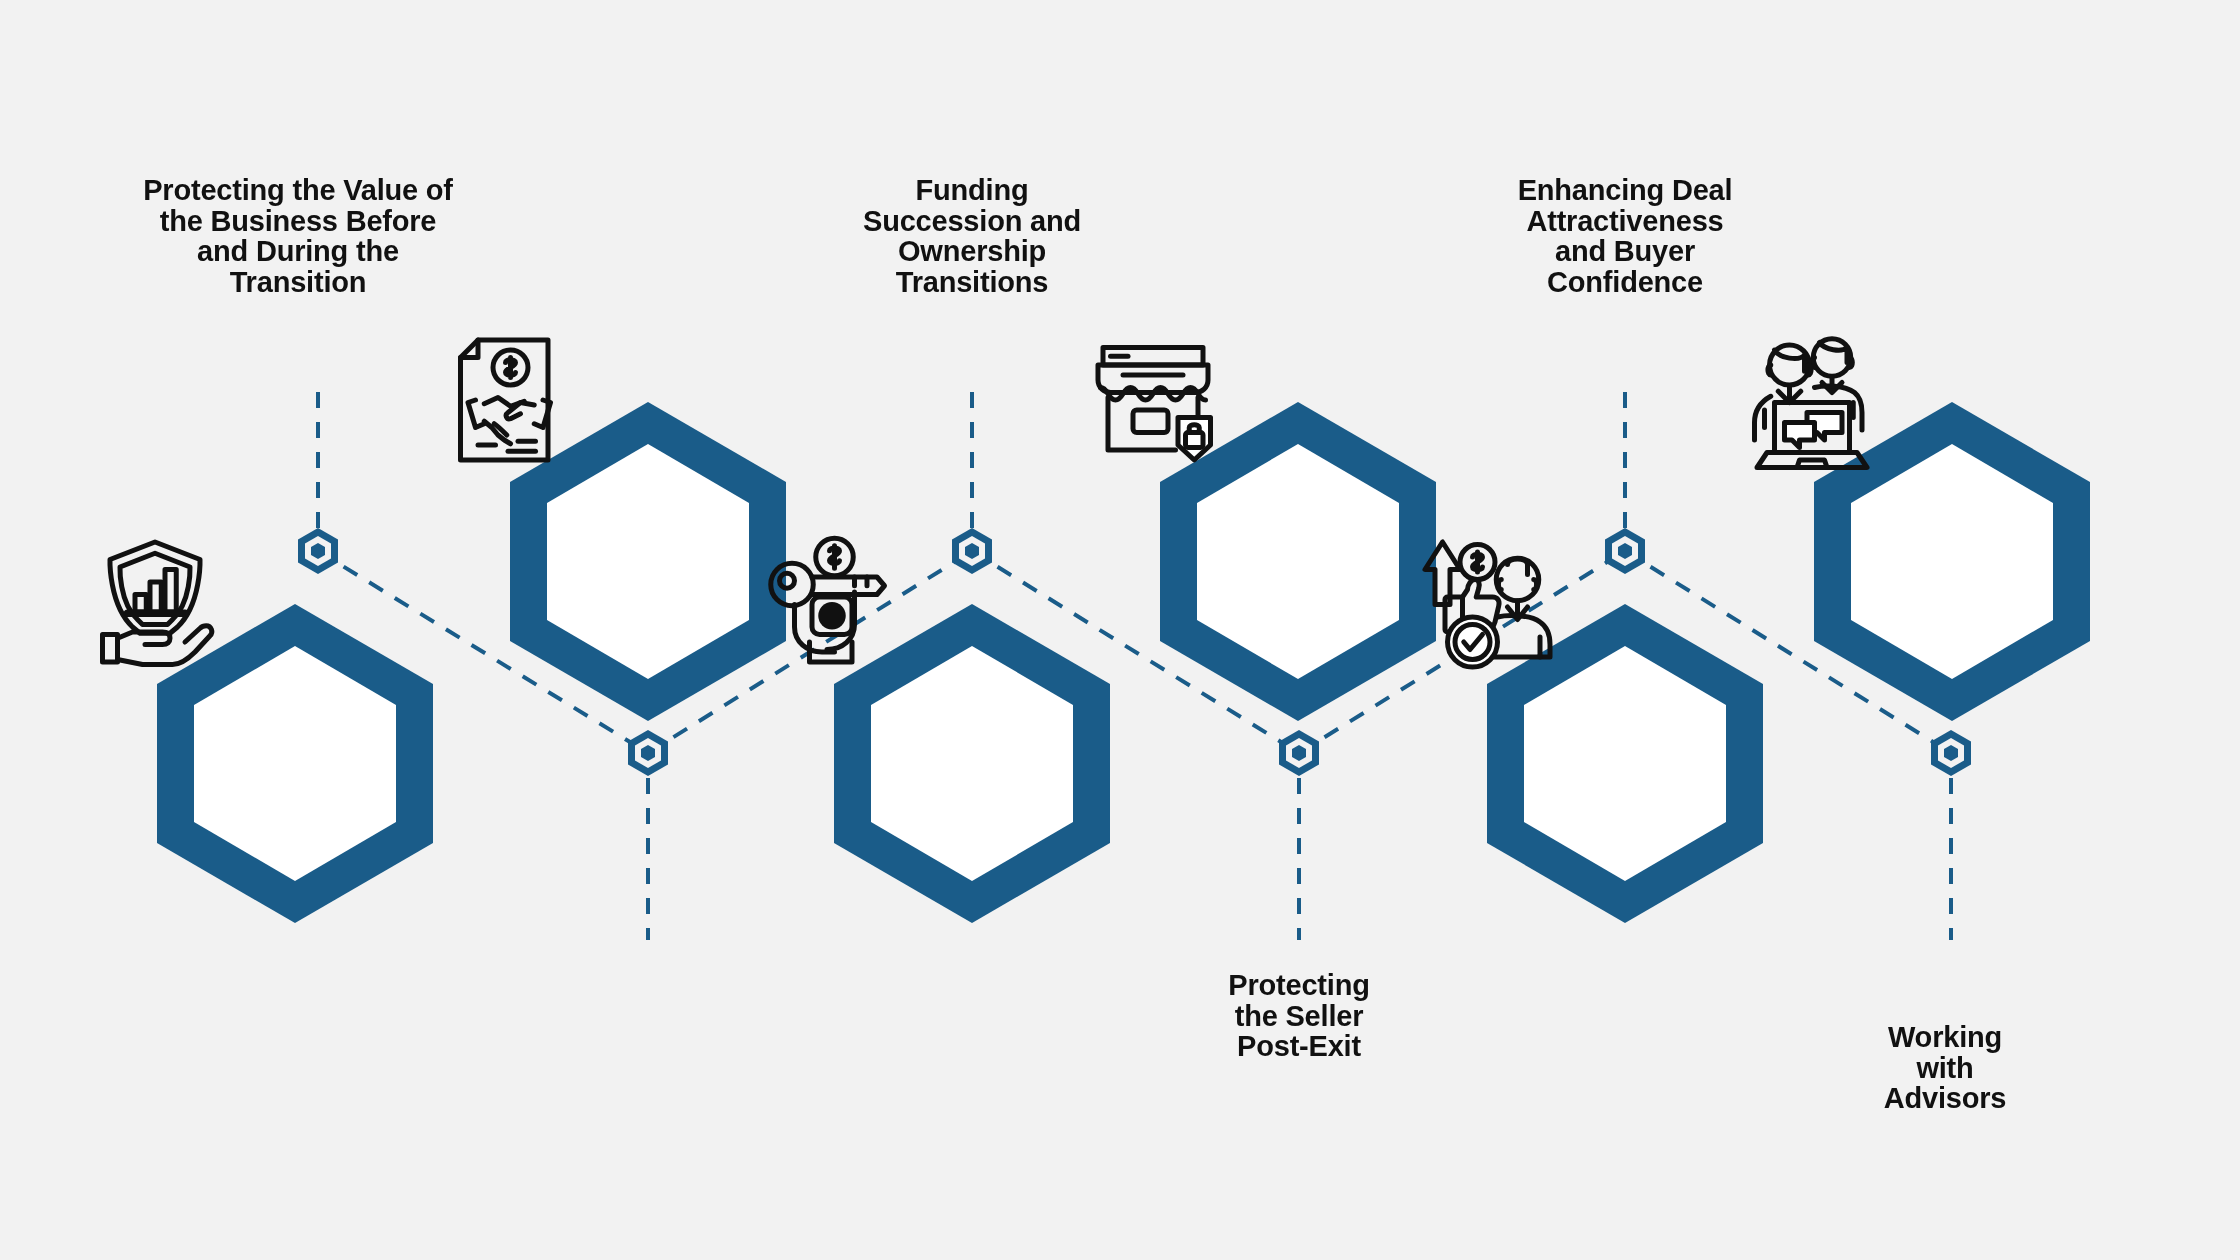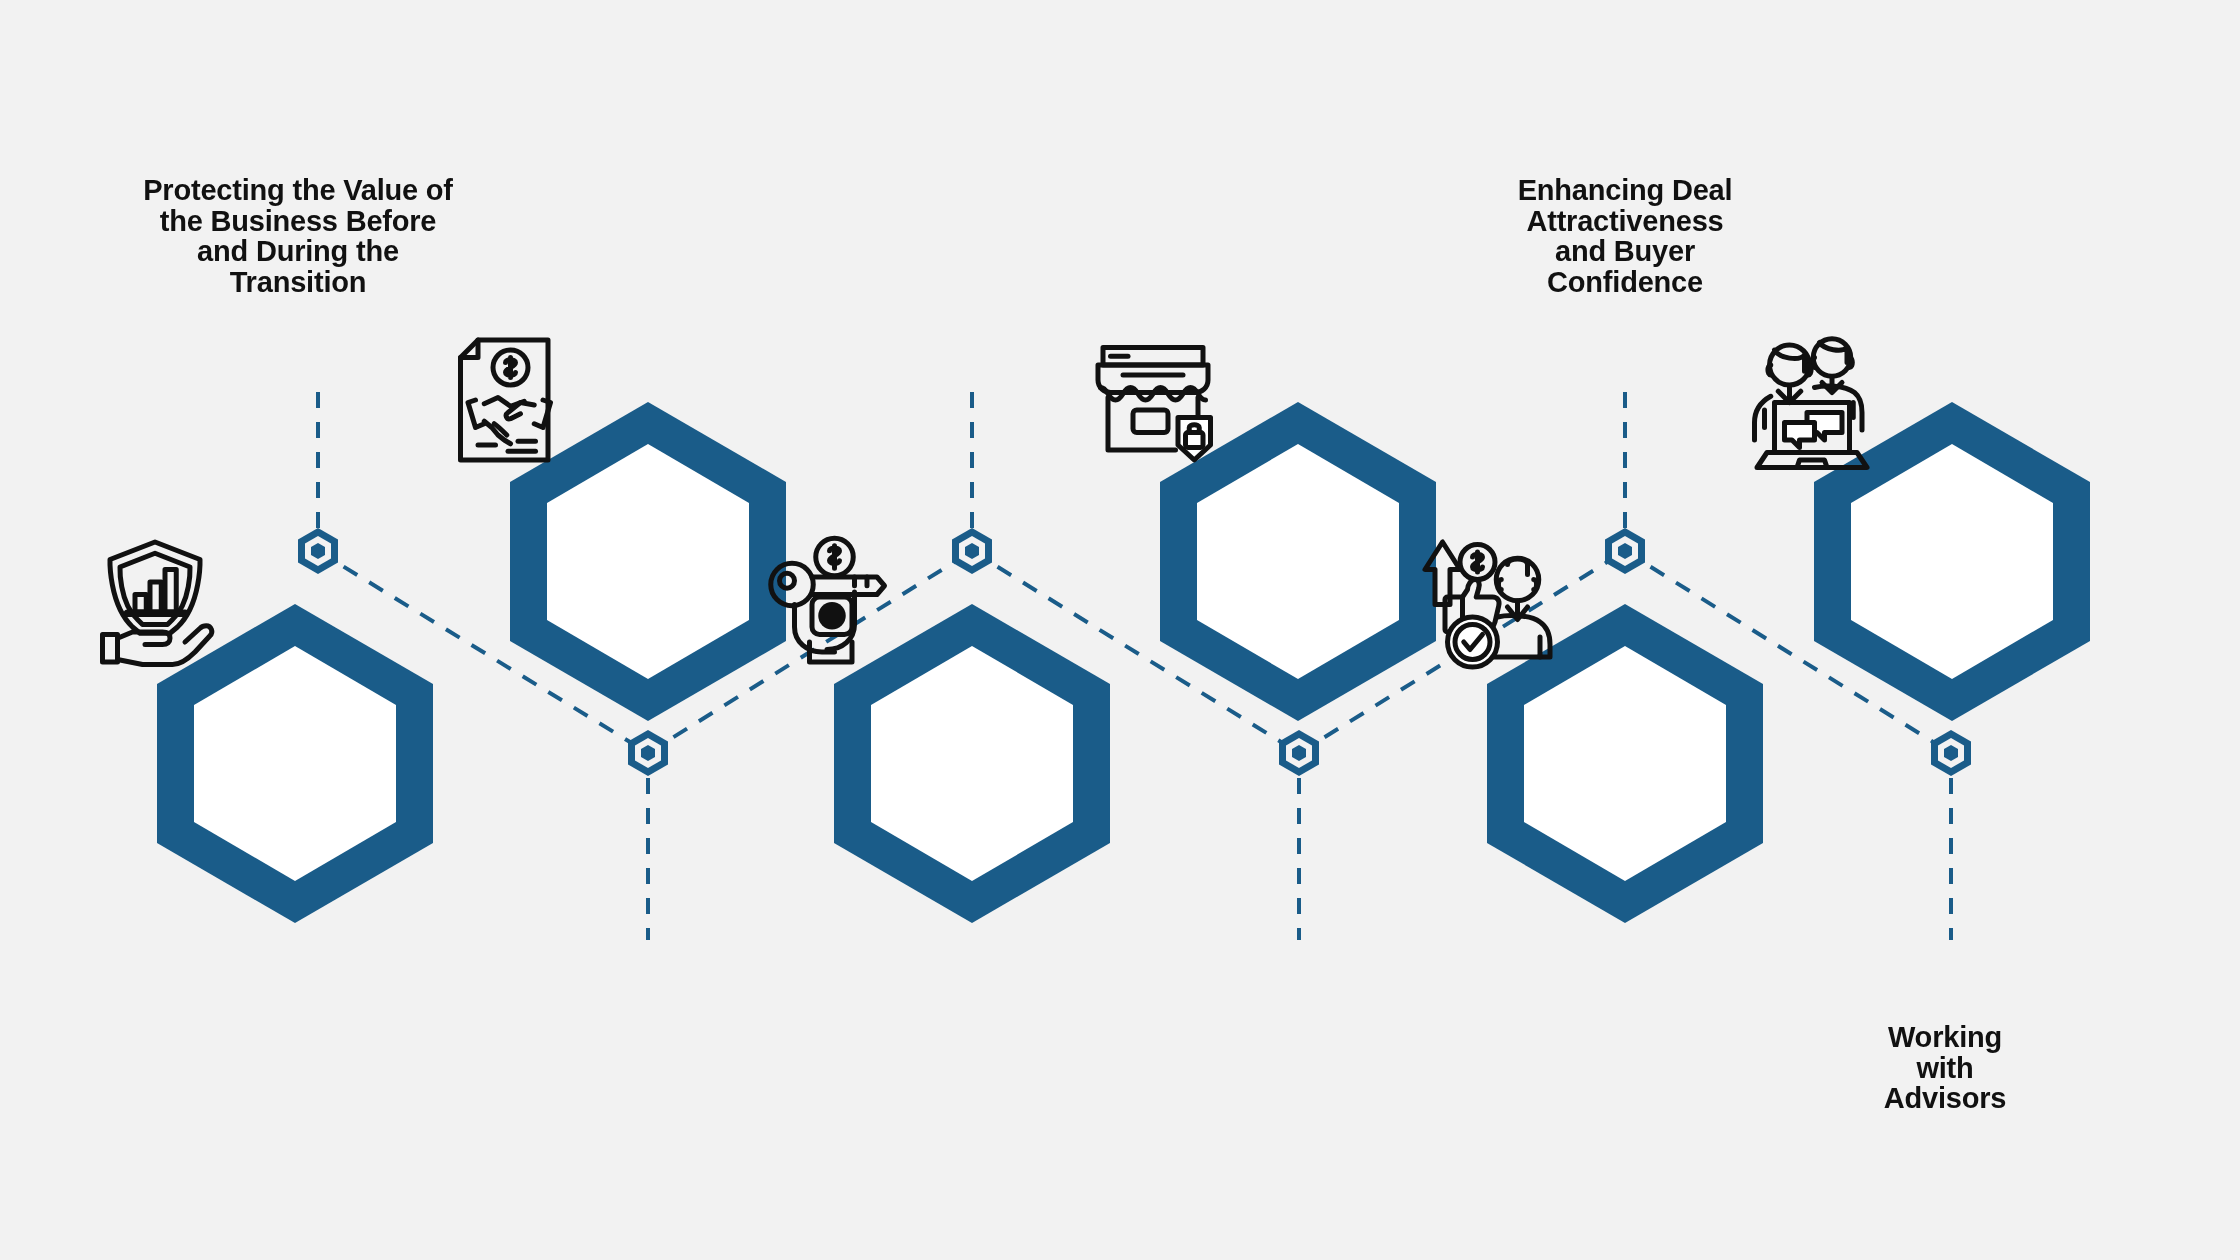--- a/index.html
+++ b/index.html
@@ -315,21 +315,32 @@
 
   <div id="label-layer">
     <div class="label" style="left:133px;top:175px;">
       <div>Protecting the Value of</div>
       <div>the Business Before</div>
       <div>and During the</div>
       <div>Transition</div>
     </div>
 
 
-
+    <div class="label" style="left:807px;top:175px;">
+      <div>Funding</div>
+      <div>Succession and</div>
+      <div>Ownership</div>
+      <div>Transitions</div>
+    </div>
+
+    <div class="label bottom" style="left:1149px;top:970px;">
+      <div>Protecting</div>
+      <div>the Seller</div>
+      <div>Post-Exit</div>
+    </div>
 
     <div class="label" style="left:1460px;top:175px;text-align:center;">
       <div>Enhancing Deal</div>
       <div>Attractiveness</div>
       <div>and Buyer</div>
       <div>Confidence</div>
     </div>
 
     <div class="label bottom" style="left:1795px;top:1022px;">
       <div>Working</div>

